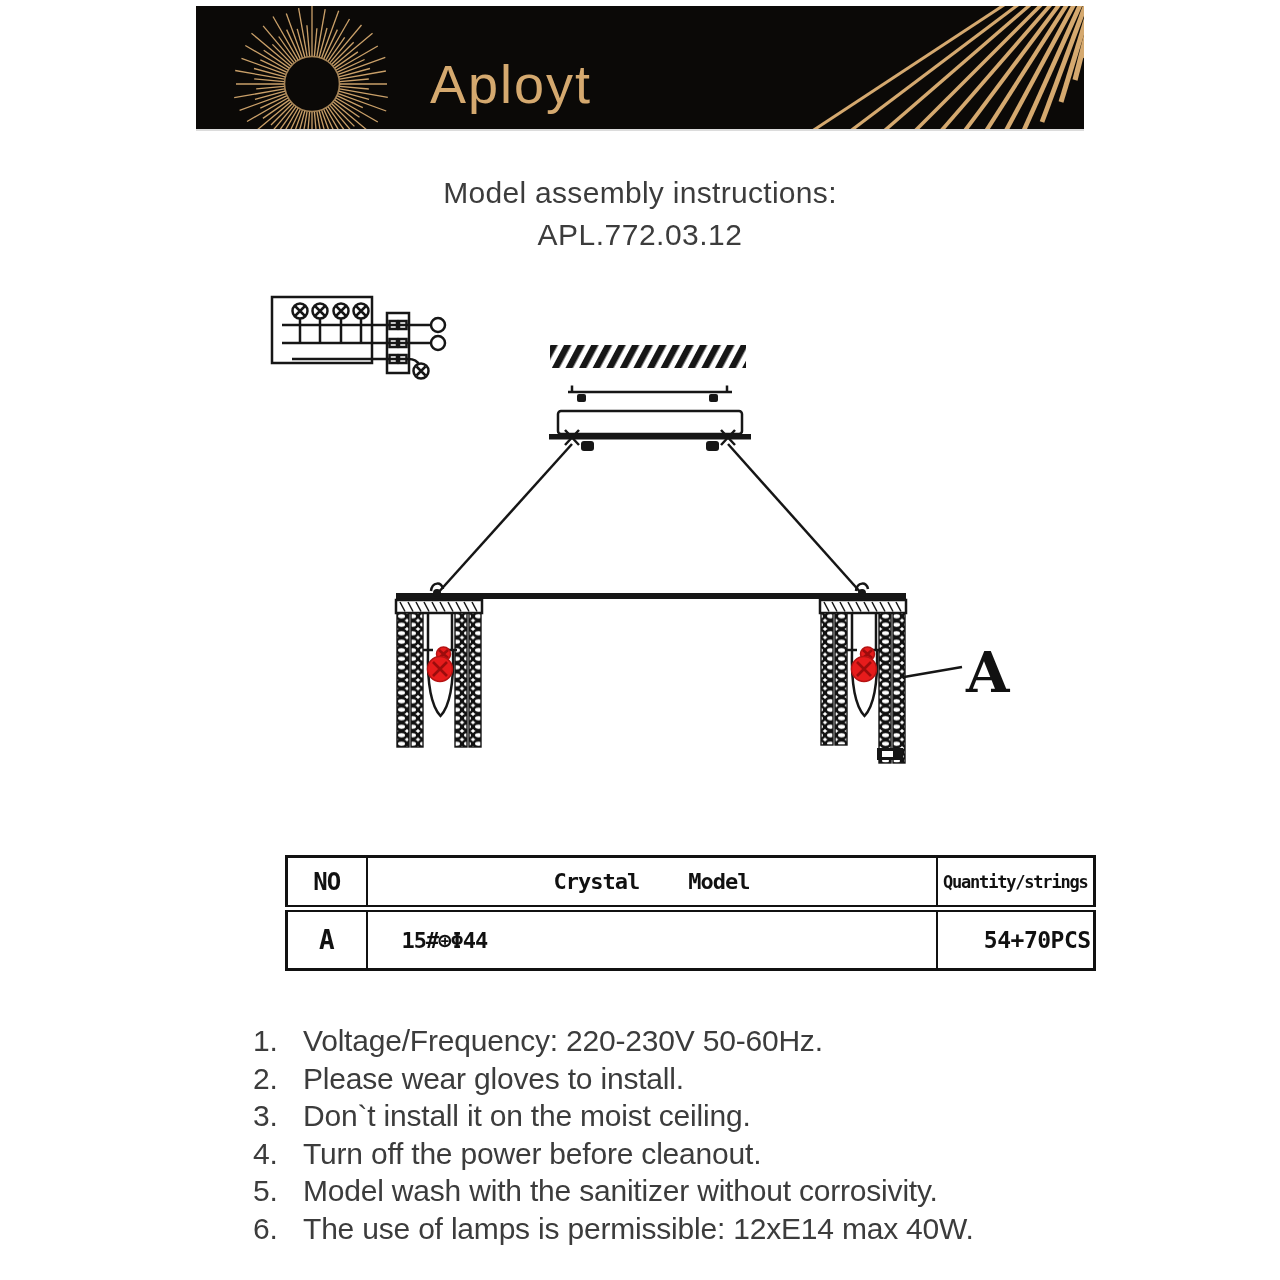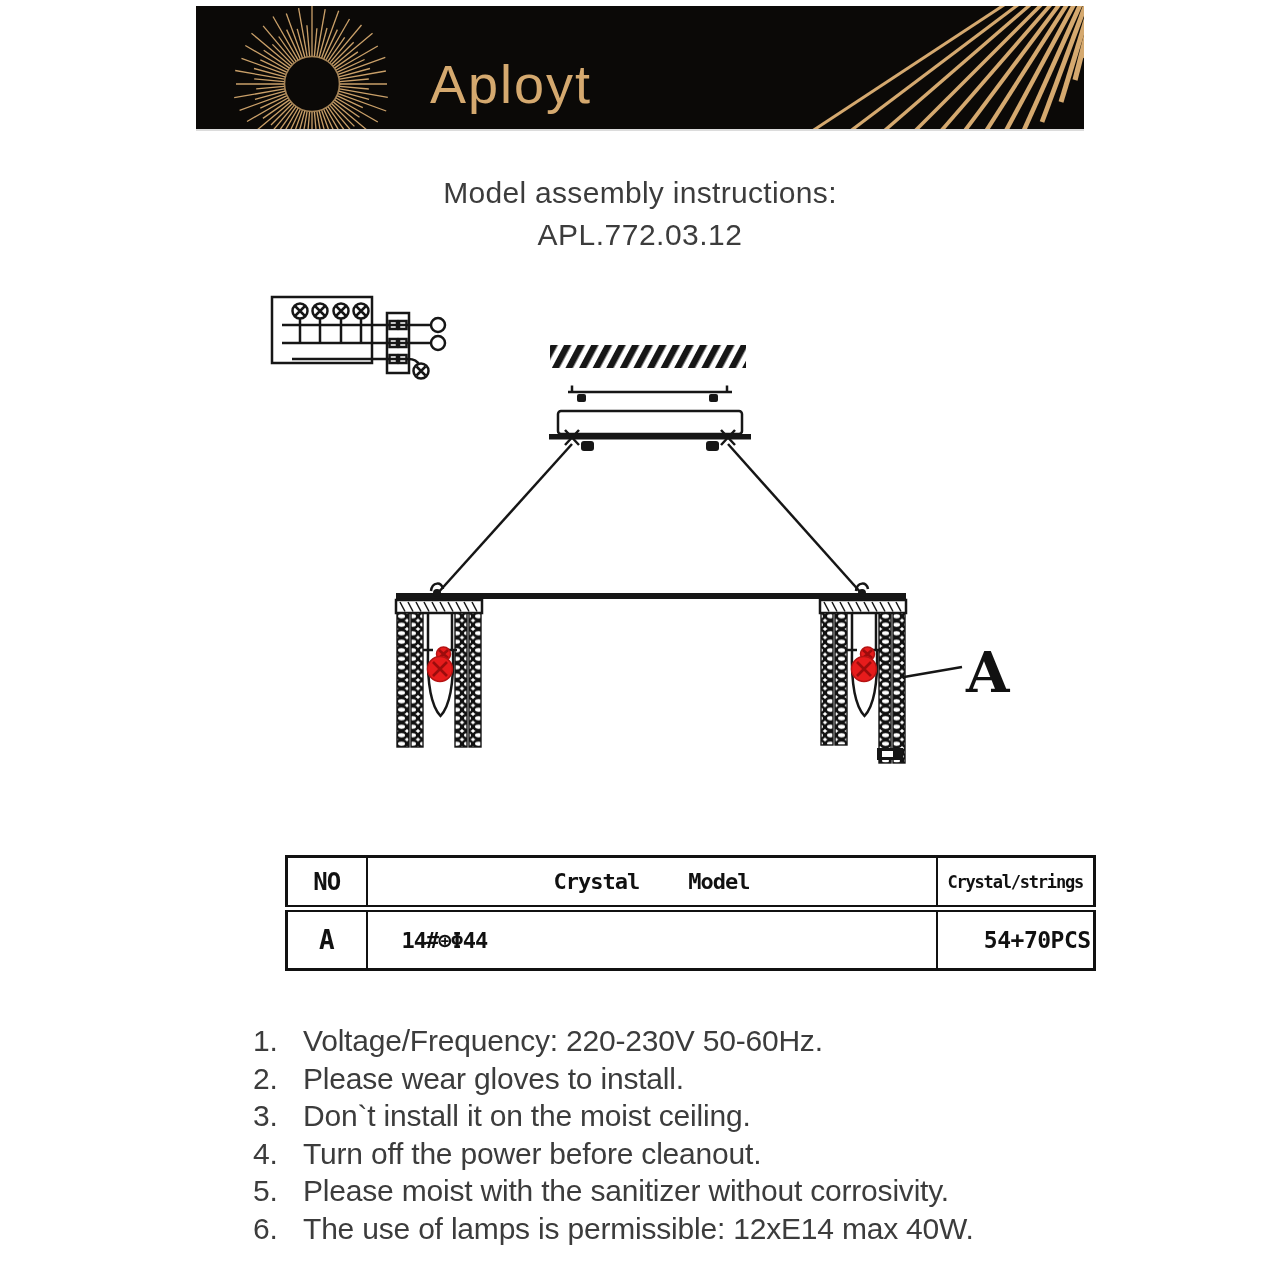--- a/index.html
+++ b/index.html
@@ -314,27 +314,27 @@
 <table class="parts-table">
   <colgroup>
       <col style="width:80px">
       <col style="width:570px">
       <col style="width:158px">
     </colgroup>
   <thead>
     <tr>
       <th class="th-no">NO</th>
       <th class="th-model">Crystal    Model</th>
-      <th class="th-qty">Crystal/strings</th>
+      <th class="th-qty">Quantity/strings</th>
     </tr>
   </thead>
   <tbody>
     <tr>
       <td class="td-no">A</td>
-      <td class="td-model">14#⊕Φ44</td>
+      <td class="td-model">15#⊕Φ44</td>
       <td class="td-qty">54+70PCS</td>
     </tr>
   </tbody>
 </table>
 
 <div class="instructions">
   <div class="inst-row">
     <span class="inst-num">1.</span>
     <span class="inst-text">Voltage/Frequency: 220-230V 50-60Hz.</span>
   </div>
@@ -345,19 +345,19 @@
   <div class="inst-row">
     <span class="inst-num">3.</span>
     <span class="inst-text">Don`t install it on the moist ceiling.</span>
   </div>
   <div class="inst-row">
     <span class="inst-num">4.</span>
     <span class="inst-text">Turn off the power before cleanout.</span>
   </div>
   <div class="inst-row">
     <span class="inst-num">5.</span>
-    <span class="inst-text">Please moist with the sanitizer without corrosivity.</span>
+    <span class="inst-text">Model wash with the sanitizer without corrosivity.</span>
   </div>
   <div class="inst-row">
     <span class="inst-num">6.</span>
     <span class="inst-text">The use of lamps is permissible: 12xE14 max 40W.</span>
   </div>
 </div>
 
 </body></html>

